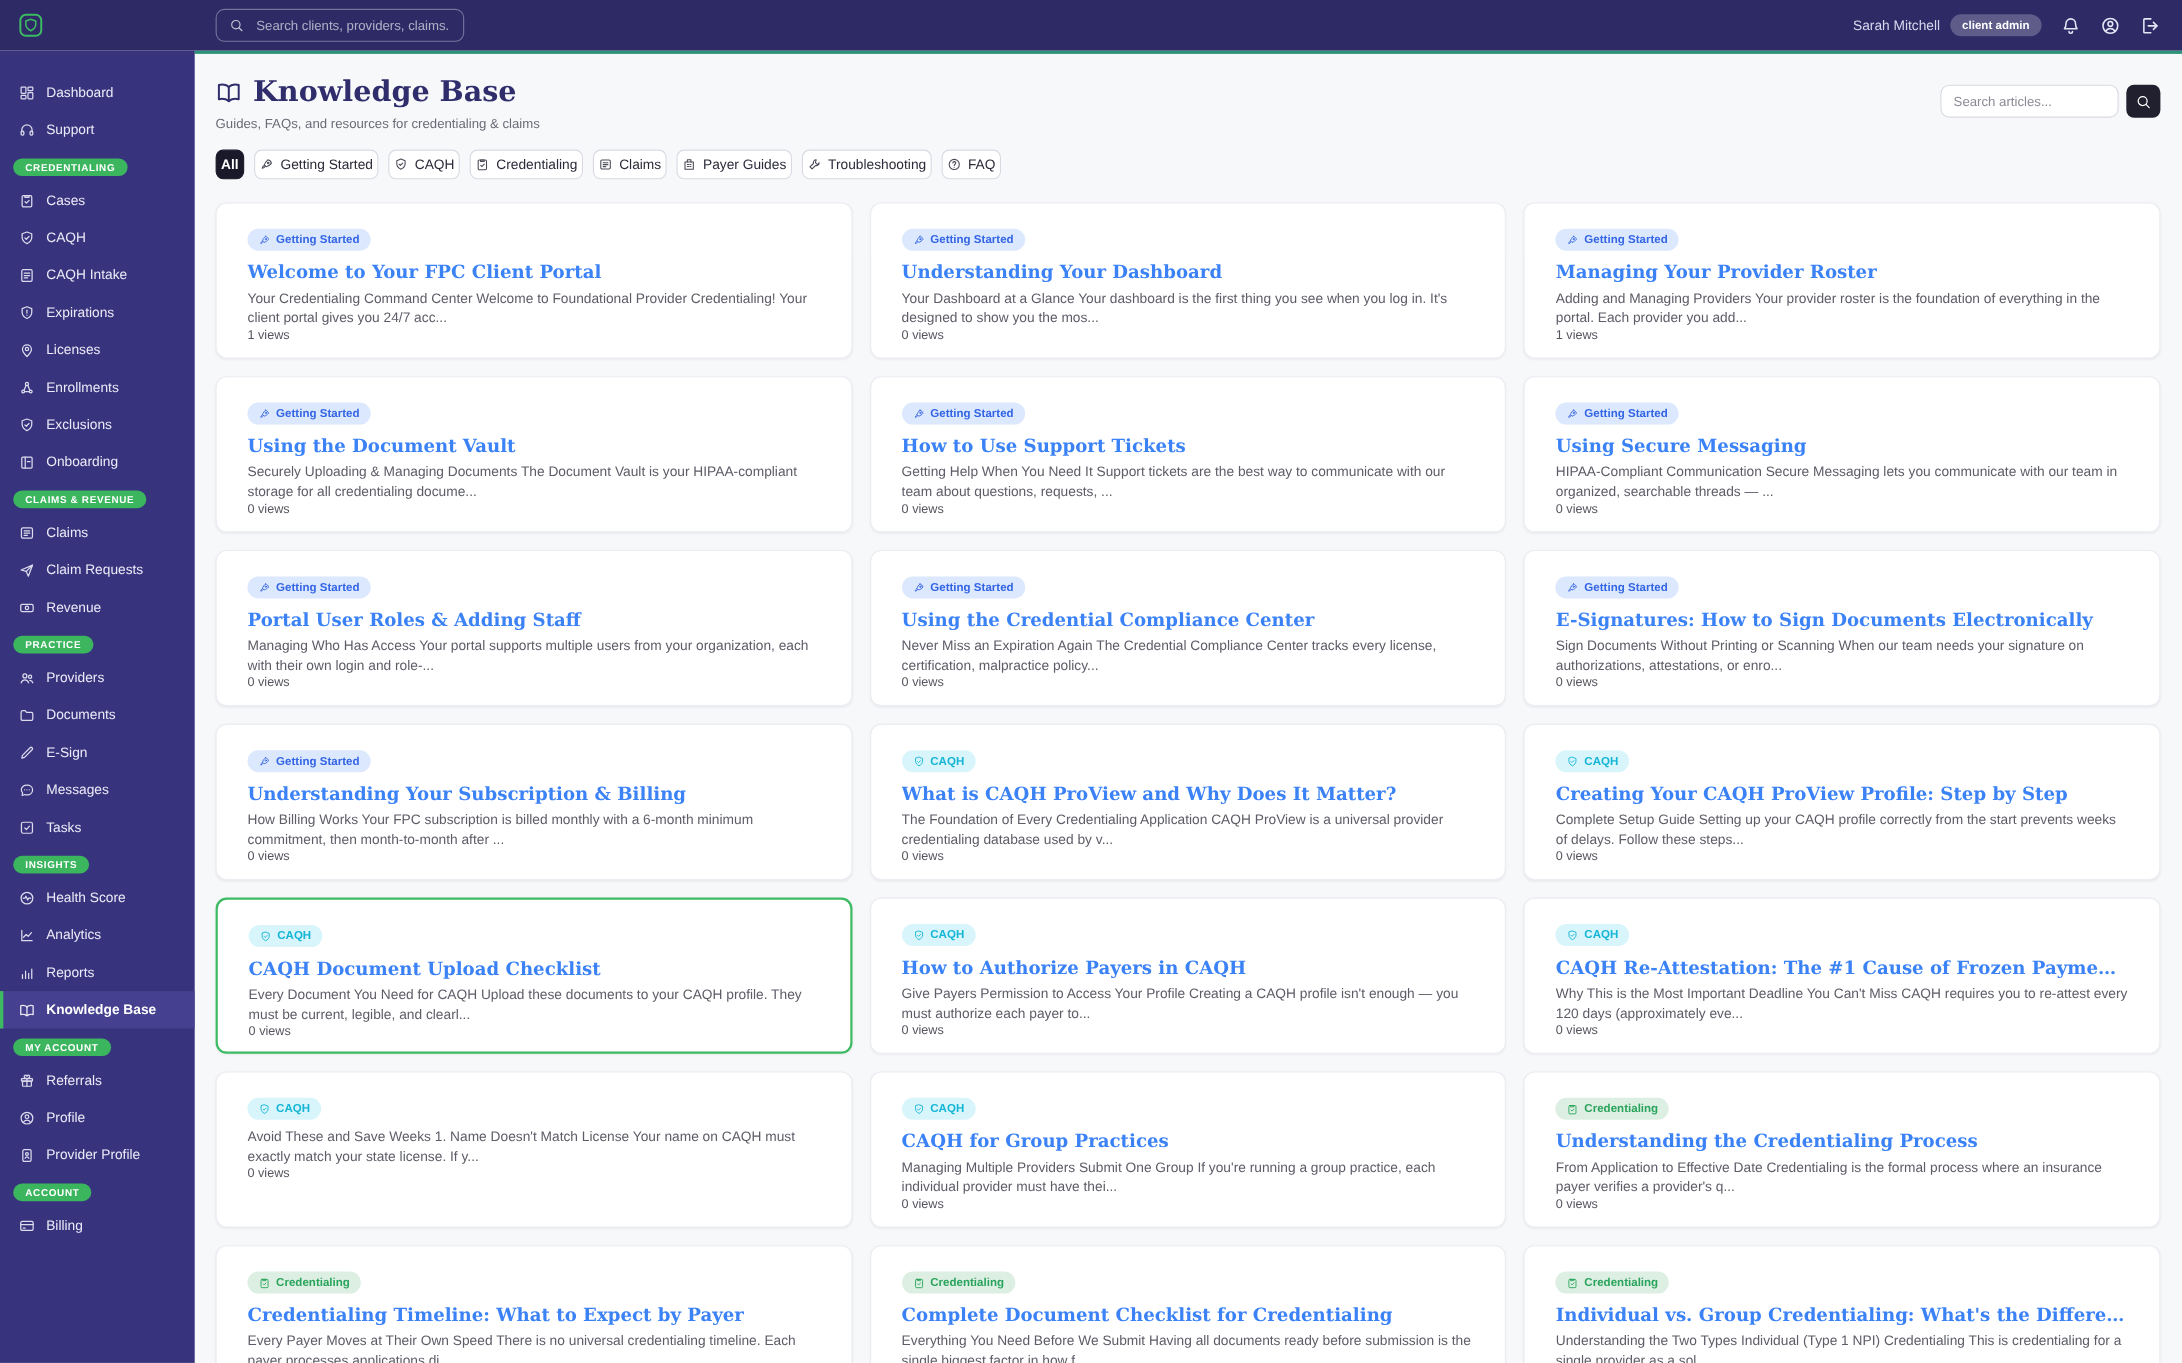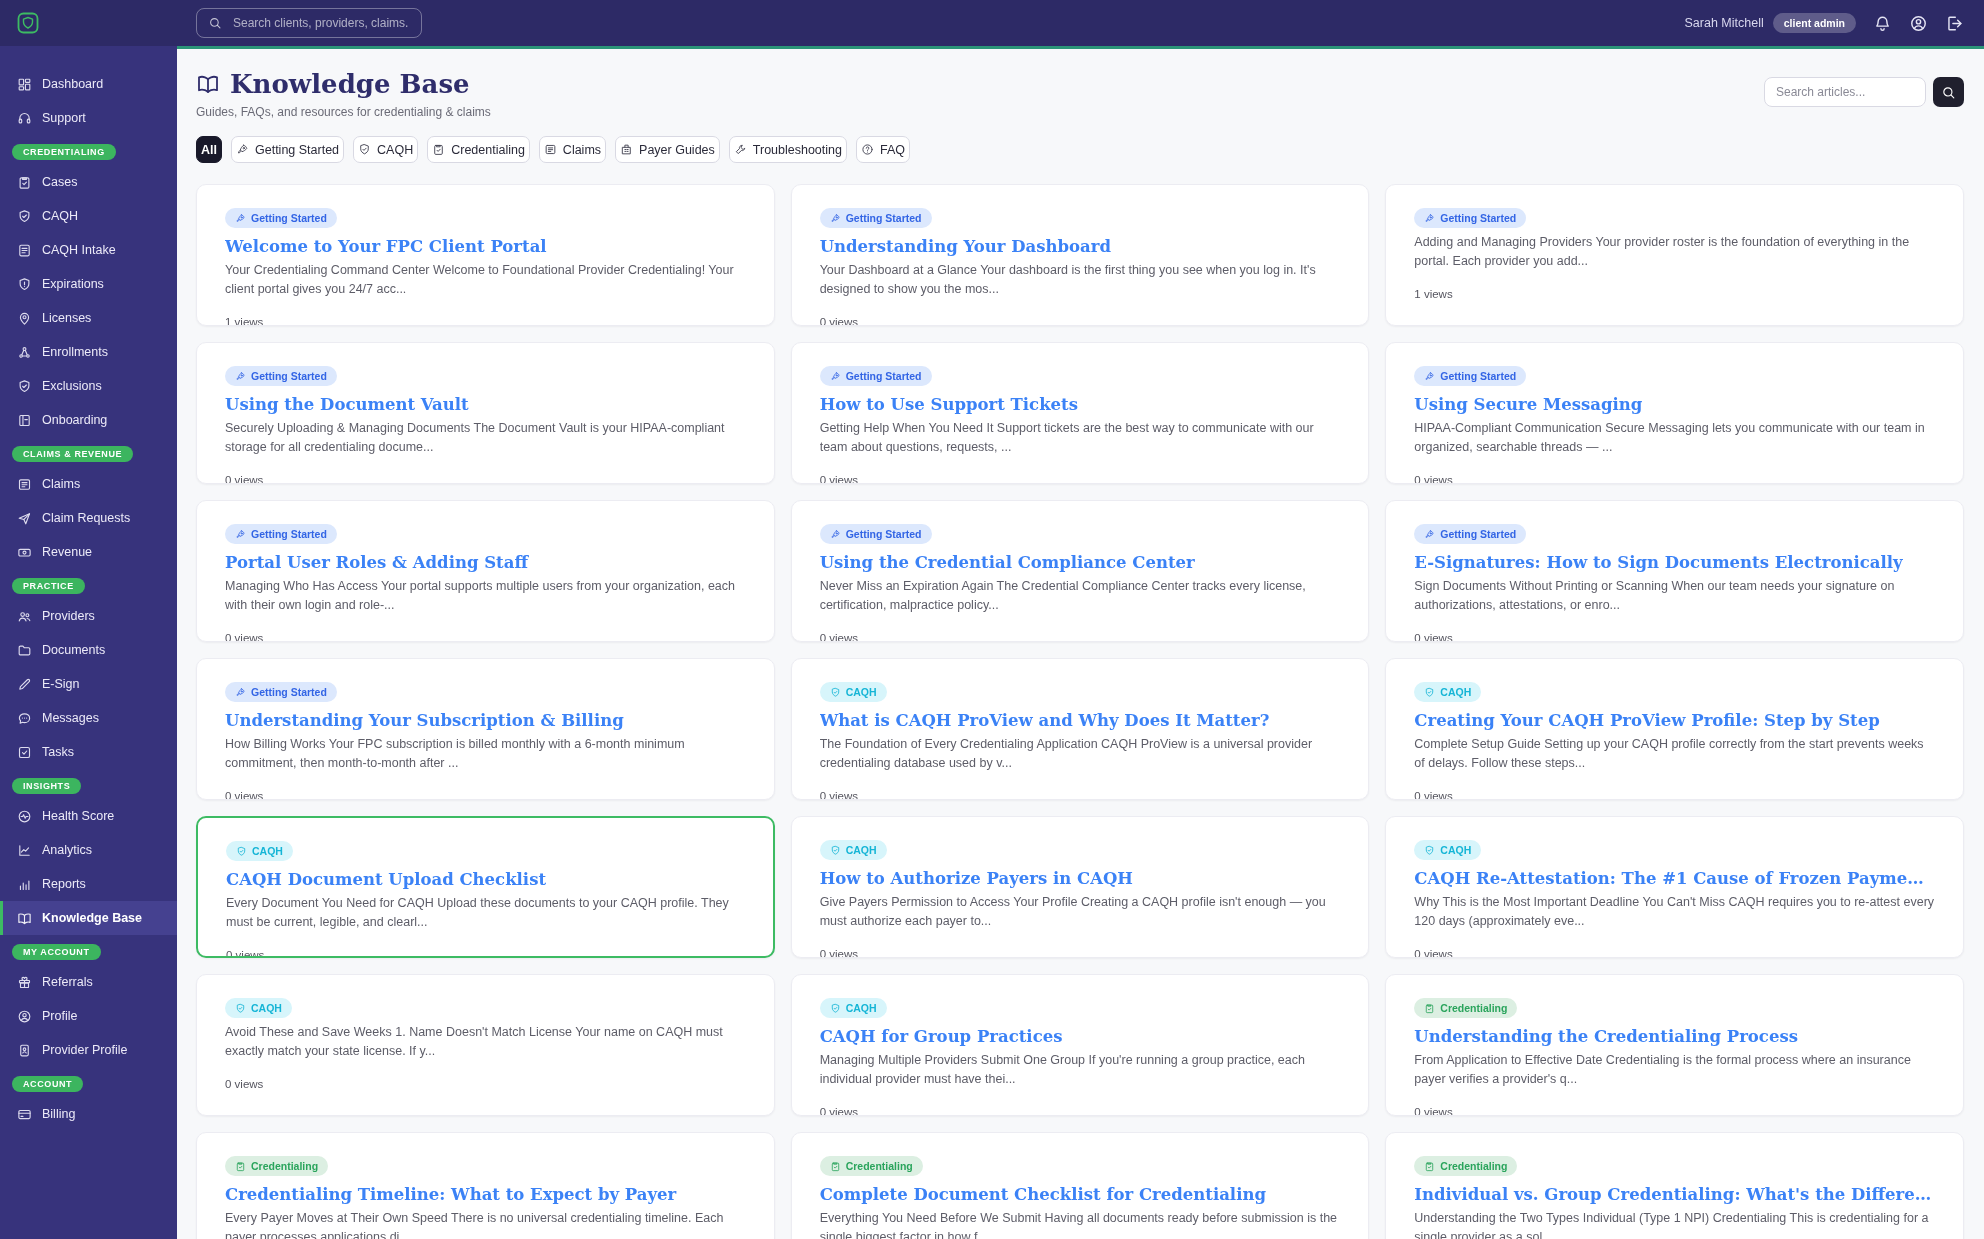--- a/index.html
+++ b/index.html
@@ -109,21 +109,21 @@
   .badge.caqh { background:#d7f5fb; color:#15b5d6; }
   .badge.credentialing { background:#dcefe2; color:#2aa45c; }
   .card-title {
     font-family:"DejaVu Serif", serif; font-weight:bold; font-size:16.5px; color:#3b82f6;
     margin-top:9px; white-space:nowrap; overflow:hidden; text-overflow:ellipsis;
   }
   .card-desc {
     font-size:12.5px; color:#5d5d68; line-height:1.5; margin-top:5px;
     display:-webkit-box; -webkit-line-clamp:2; -webkit-box-orient:vertical; overflow:hidden;
   }
-  .card-views { font-size:11.5px; color:#55555f; margin-top:17px; }
+  .card-views { font-size:11.5px; color:#55555f; margin-top:0; }
 </style>
 </head>
 <body>
 
 <header class="topbar">
   <div class="topbar-logo">
     <span id="logo-icon">
         <svg viewBox="0 0 24 24" fill="none" stroke="currentColor" stroke-width="1.8" stroke-linecap="round" stroke-linejoin="round">
           <rect x="2.5" y="2.5" width="19" height="19" rx="5"></rect>
           <path d="M12 6.5l4.5 1.6v3c0 2.8-1.9 4.6-4.5 5.9-2.6-1.3-4.5-3.1-4.5-5.9v-3z" stroke-width="1.4"></path>
@@ -509,21 +509,21 @@
         </span><div class="card-title">Understanding Your Dashboard</div><div class="card-desc">Your Dashboard at a Glance Your dashboard is the first thing you see when you log in. It's designed to show you the mos...</div><div class="card-views">0 views</div></div>
       <div class="card"><span class="badge getting-started">
           <span class="">
             <svg viewBox="0 0 24 24" fill="none" stroke="currentColor" stroke-width="1.8" stroke-linecap="round" stroke-linejoin="round">
               <path d="M13.8 4.2c3 .5 5.5 3 6 6-2.4 2.9-5.3 4.9-8.7 5.8l-3.1-3.1c.9-3.4 2.9-6.3 5.8-8.7z"></path>
               <circle cx="14.5" cy="9.5" r="1.3"></circle>
               <path d="M7.6 13.7c-1.6.5-2.7 2-3.1 4.6 2.6-.4 4.1-1.5 4.6-3.1"></path>
             </svg>
           </span>
           <span>Getting Started</span>
-        </span><div class="card-desc">Adding and Managing Providers Your provider roster is the foundation of everything in the portal. Each provider you add...</div><div class="card-views">1 views</div></div>
+        </span><div class="card-title">Managing Your Provider Roster</div><div class="card-desc">Adding and Managing Providers Your provider roster is the foundation of everything in the portal. Each provider you add...</div><div class="card-views">1 views</div></div>
       <div class="card"><span class="badge getting-started">
           <span class="">
             <svg viewBox="0 0 24 24" fill="none" stroke="currentColor" stroke-width="1.8" stroke-linecap="round" stroke-linejoin="round">
               <path d="M13.8 4.2c3 .5 5.5 3 6 6-2.4 2.9-5.3 4.9-8.7 5.8l-3.1-3.1c.9-3.4 2.9-6.3 5.8-8.7z"></path>
               <circle cx="14.5" cy="9.5" r="1.3"></circle>
               <path d="M7.6 13.7c-1.6.5-2.7 2-3.1 4.6 2.6-.4 4.1-1.5 4.6-3.1"></path>
             </svg>
           </span>
           <span>Getting Started</span>
         </span><div class="card-title">Using the Document Vault</div><div class="card-desc">Securely Uploading &amp; Managing Documents The Document Vault is your HIPAA-compliant storage for all credentialing docume...</div><div class="card-views">0 views</div></div>

